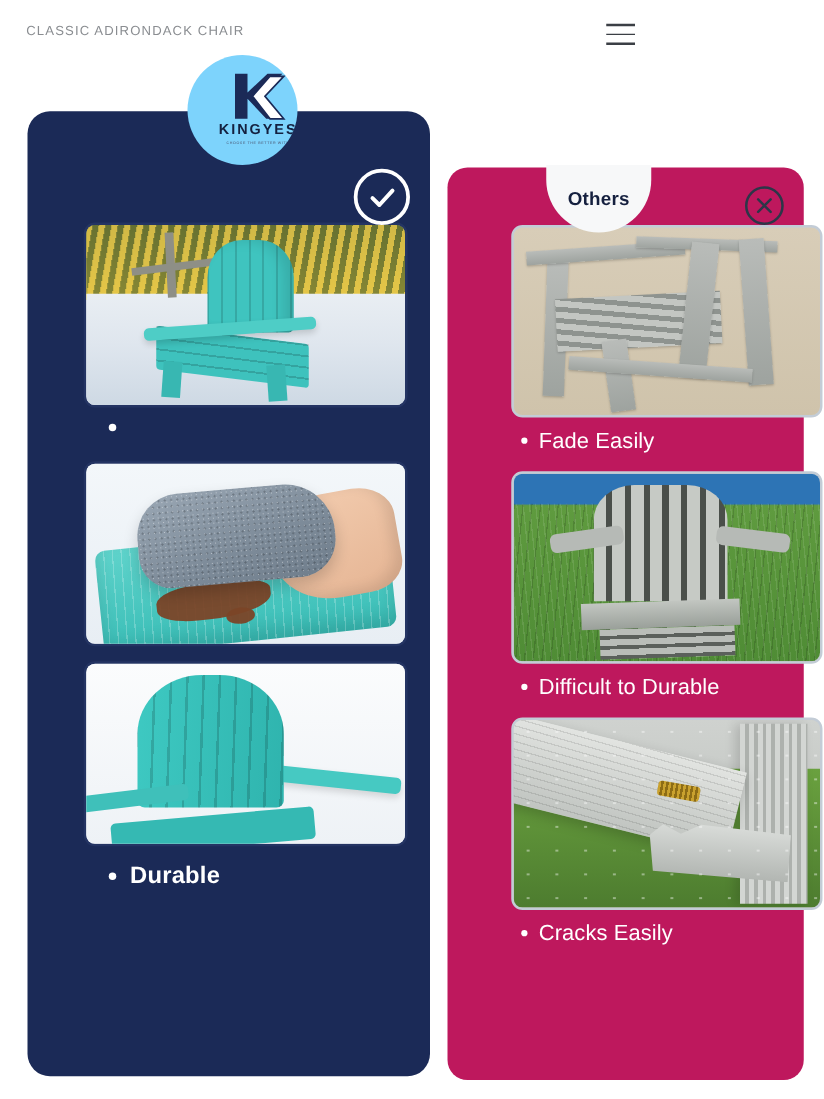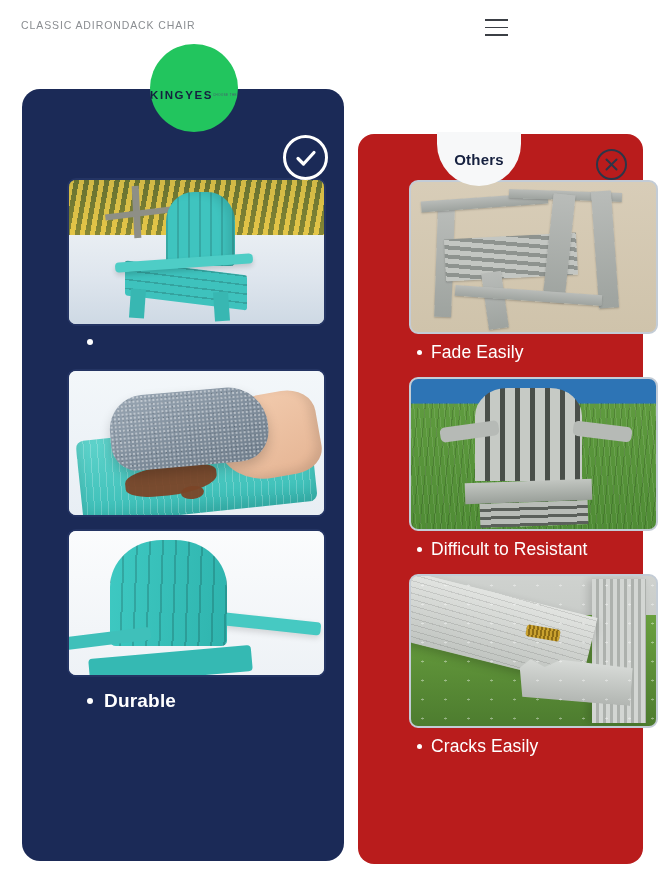--- a/index.html
+++ b/index.html
@@ -63,21 +63,21 @@
     height: 823px;
   }
 
   
   .panel-others {
     position: absolute;
     left: 358px;
     top: 78px;
     width: 285px;
     height: 730px;
-    background: #b91c1c;
+    background: #be185d;
     border-radius: 16px;
     z-index: 1;
     text-align: right;
   }
   .others-badge {
     position: absolute;
     left: 79px;
     top: -2px;
     width: 84px;
     height: 54px;
@@ -153,25 +153,25 @@
     border-radius: 18px;
     z-index: 2;
   }
   .logo-badge {
     position: absolute;
     left: 128px;
     top: -45px;
     width: 88px;
     height: 88px;
     border-radius: 50%;
-    background: #22c55e;
+    background: #7dd3fc;
     z-index: 6;
     display: flex;
-    flex-direction: row;
-    align-items: center;
+    flex-direction: column;
+    align-items: flex-end;
     justify-content: flex-start;
     padding-top: 13px;
     overflow: hidden;
   }
   .logo-mark { width: 54px; height: 40px; display:block; }
   .logo-word {
     margin-top: 2px;
     font-size: 11.5px;
     font-weight: bold;
     letter-spacing: 1.6px;
@@ -419,21 +419,21 @@
               <div class="s-grass-tex"></div>
               <div class="g-back"></div>
               <div class="g-arm-l"></div>
               <div class="g-arm-r"></div>
               <div class="g-seat"></div>
               <div class="g-foot"></div>
             </div>
           </div>
           <div class="con-label">
             <span class="dot"></span>
-            <span>Difficult to Resistant</span>
+            <span>Difficult to Durable</span>
           </div>
         </div>
 
         <div class="con-item">
           <div class="con-photo">
             <div class="scene">
               <div class="s-crack-bg"></div>
               <div class="s-crack-grass"></div>
               <div class="c-post"></div>
               <div class="c-rail">

